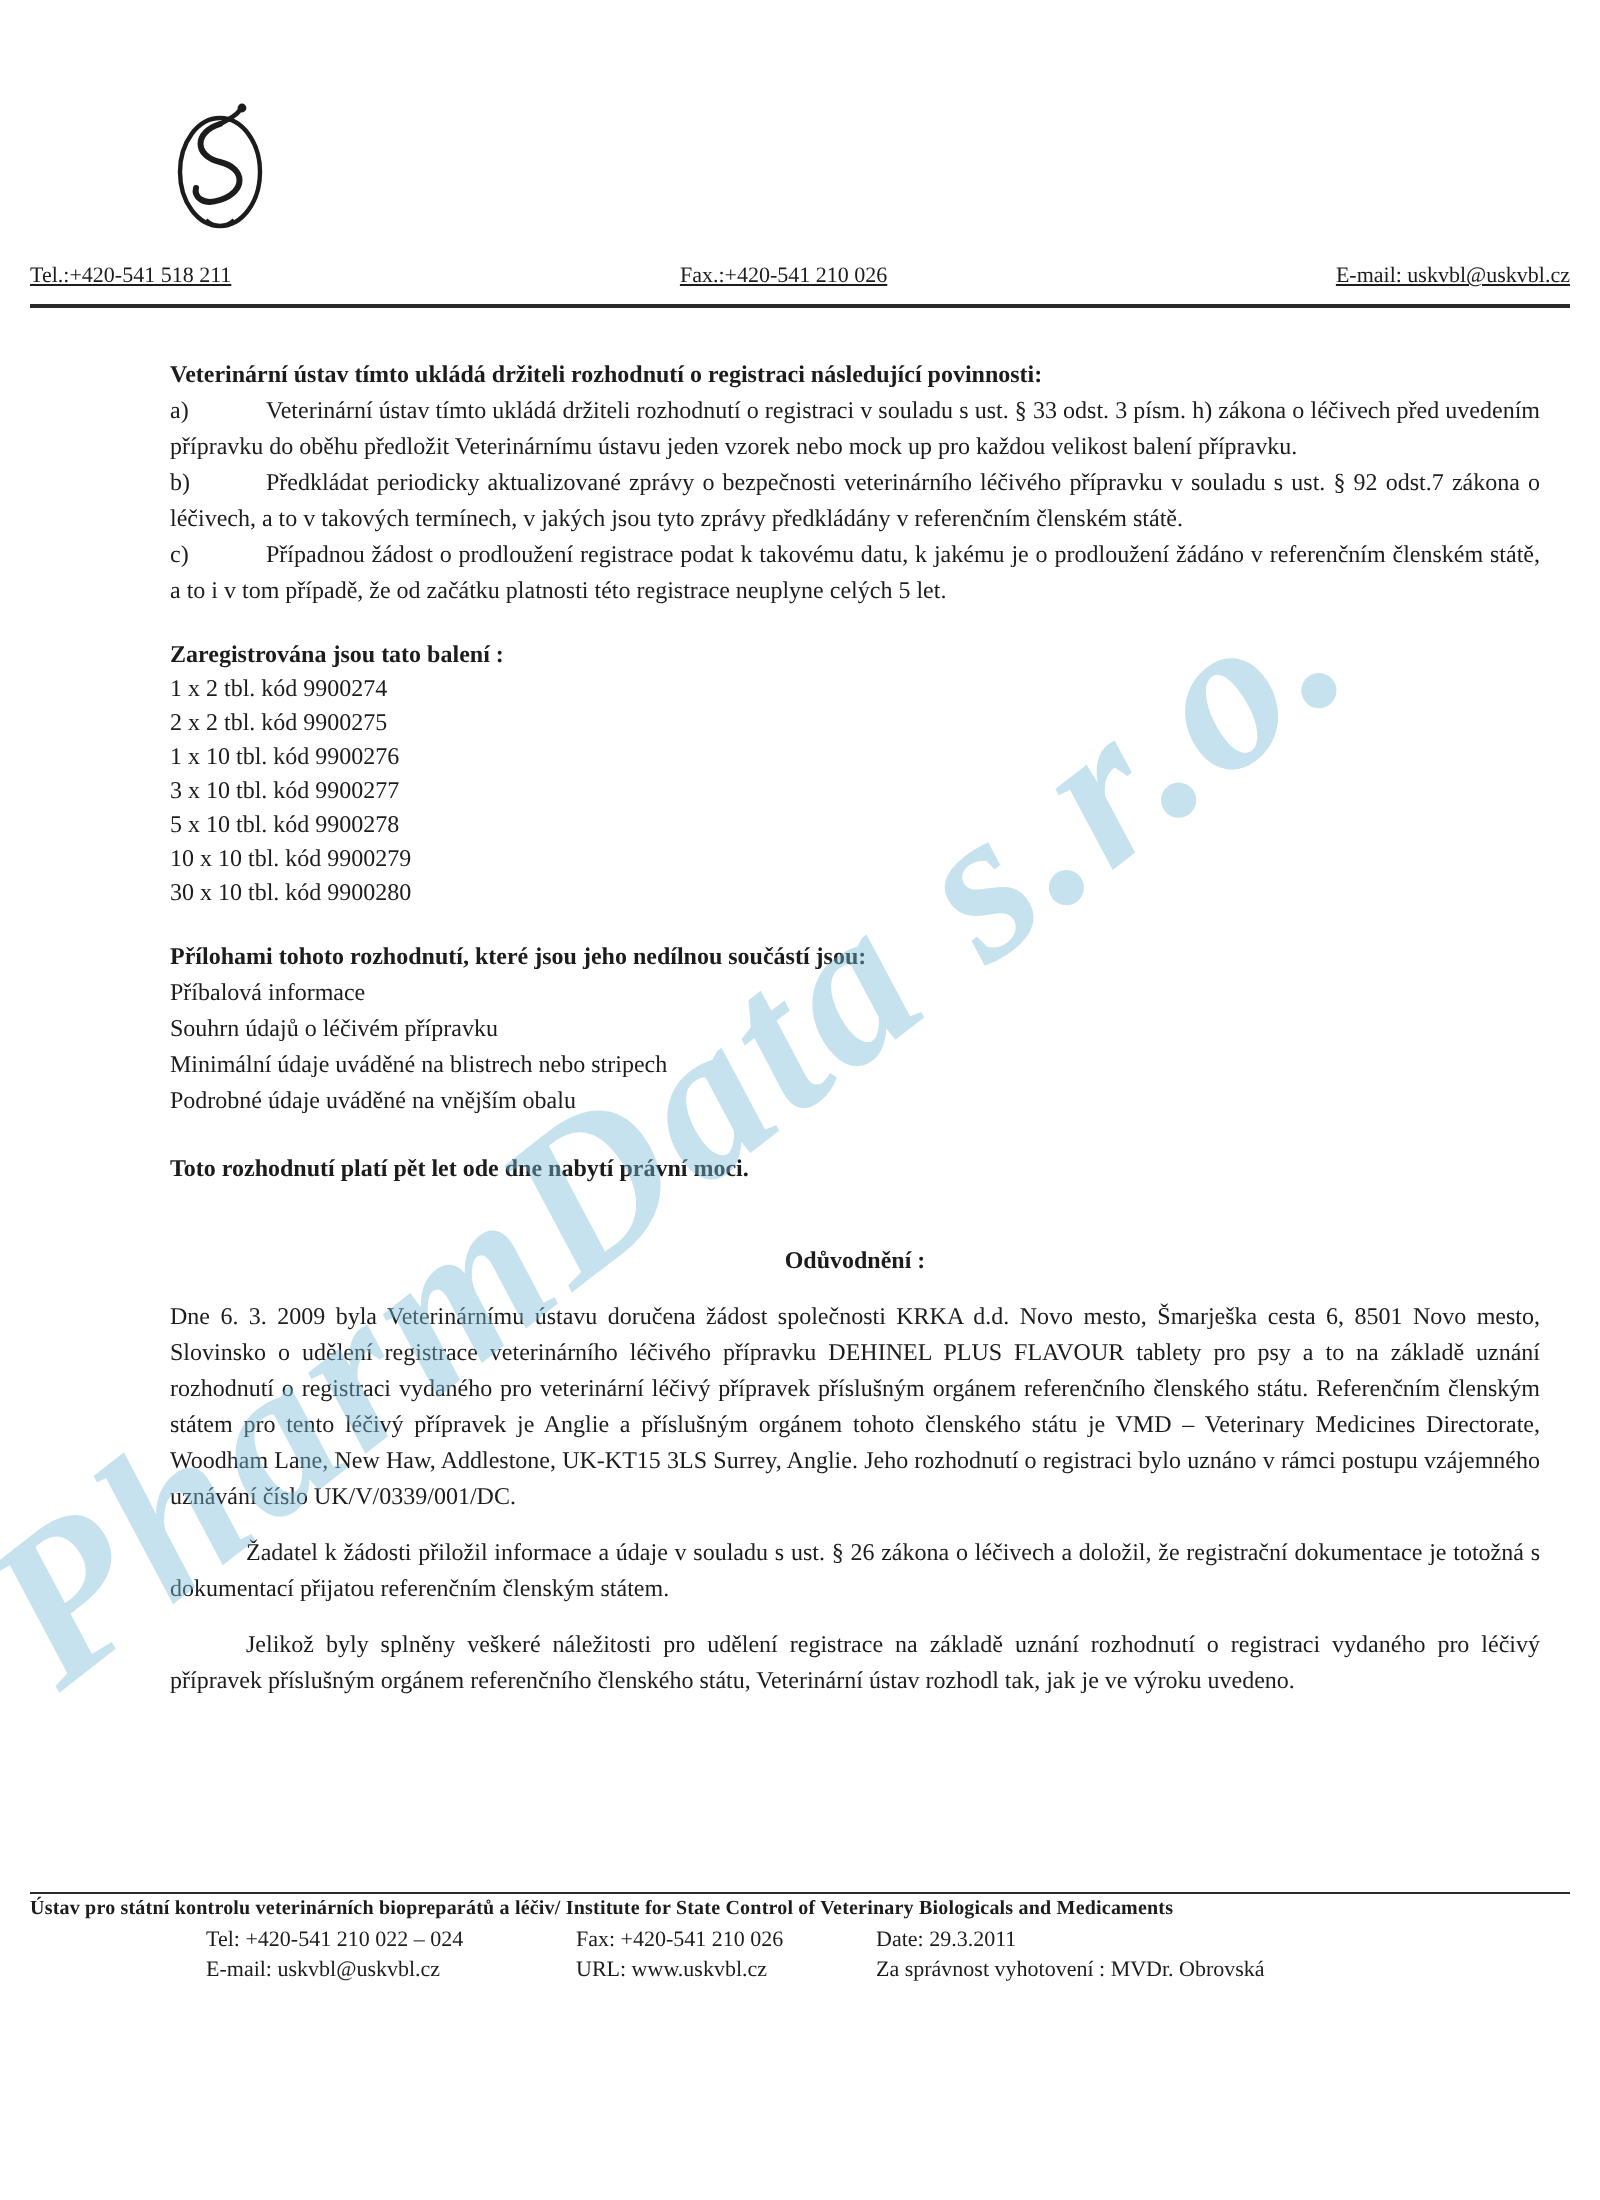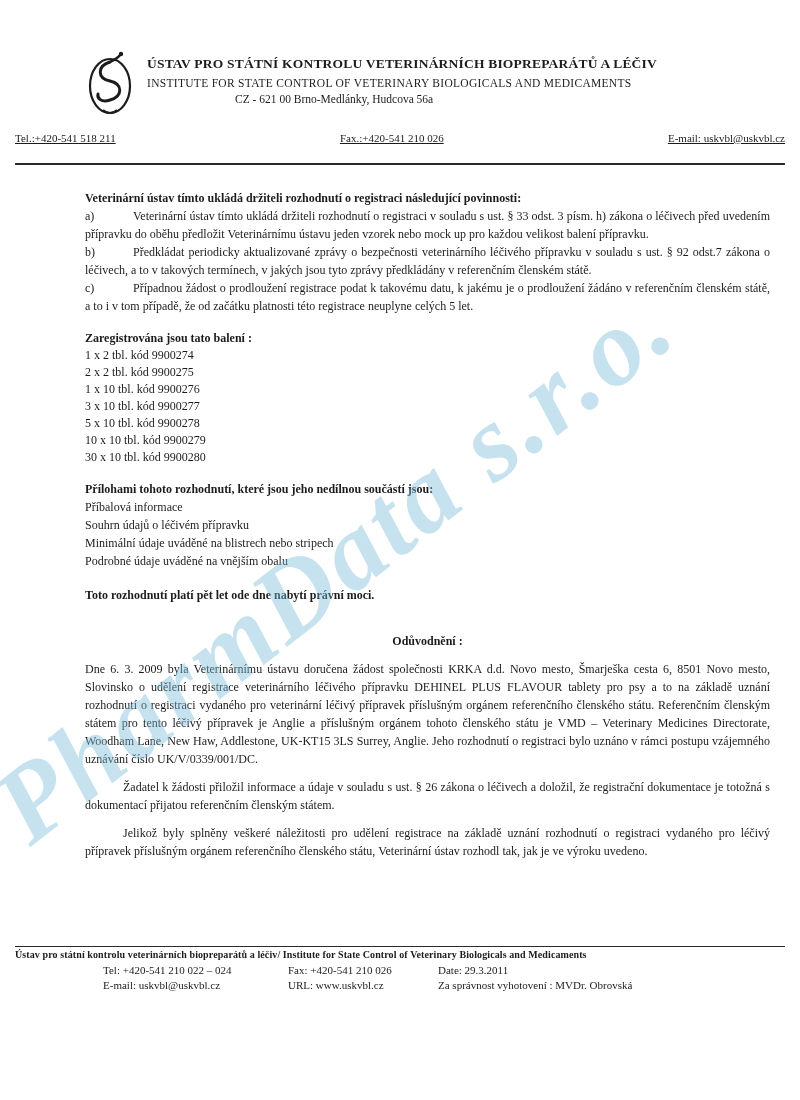--- a/index.html
+++ b/index.html
@@ -32,21 +32,21 @@
   .header{padding:52px 15px 0 15px;}
   .header-main{display:flex;align-items:flex-start;margin-left:68px;}
   .logo{width:54px;height:66px;flex:0 0 54px;margin-right:10px;margin-top:-2px;}
   .org-lines{padding-top:4px;}
   .org-cz{font-weight:bold;font-size:13.5px;letter-spacing:.2px;}
   .org-en{font-size:11.5px;margin-top:5px;letter-spacing:.3px;}
   .org-addr{font-size:11.5px;margin-top:4px;margin-left:88px;}
   .contact-row{
     display:flex;justify-content:space-between;
     margin-top:16px;
-    padding-bottom:19px;
+    padding-bottom:8px;
     border-bottom:2px solid #2a2a2a;
     font-size:11px;
   }
   .contact-row span{text-decoration:underline;}
   
   .doc-body{margin:24px 30px 0 85px;font-size:12px;line-height:18px;}
   .h-bold{font-weight:bold;}
   .just{text-align:justify;font-family:Liberation Serif, serif;}
   .obligation{margin:0;}
   .ob-label{display:inline-block;min-width:48px;}
@@ -87,25 +87,20 @@
   <div class="header">
     <div class="header-main">
       <div class="logo">
         <svg viewBox="0 0 54 66" width="54" height="66" xmlns="http://www.w3.org/2000/svg">
           <ellipse cx="27" cy="36" rx="20" ry="27" fill="none" stroke="#1c1c1c" stroke-width="2.2"></ellipse>
           <path d="M27 12 C 14 16, 14 28, 27 31 C 40 34, 40 46, 27 50 C 18 53, 14 48, 15 44" fill="none" stroke="#1c1c1c" stroke-width="3" stroke-linecap="round"></path>
           <path d="M27 12 C 31 10, 35 8, 37 5" fill="none" stroke="#1c1c1c" stroke-width="2.4" stroke-linecap="round"></path>
           <circle cx="38" cy="4" r="2.2" fill="#1c1c1c"></circle>
           <path d="M20 60 C 24 64, 30 64, 34 60" fill="none" stroke="#1c1c1c" stroke-width="2"></path>
         </svg>
-      </div>
-      <div class="org-lines">
-        <div class="org-cz">ÚSTAV PRO STÁTNÍ KONTROLU VETERINÁRNÍCH BIOPREPARÁTŮ A LÉČIV</div>
-        <div class="org-en">INSTITUTE FOR STATE CONTROL OF VETERINARY BIOLOGICALS AND MEDICAMENTS</div>
-        <div class="org-addr">CZ - 621 00 Brno-Medlánky, Hudcova 56a</div>
       </div>
     </div>
     <div class="contact-row">
       <span>Tel.:+420-541 518 211</span>
       <span>Fax.:+420-541 210 026</span>
       <span>E-mail: uskvbl@uskvbl.cz</span>
     </div>
   </div>
 
   <div class="doc-body">

